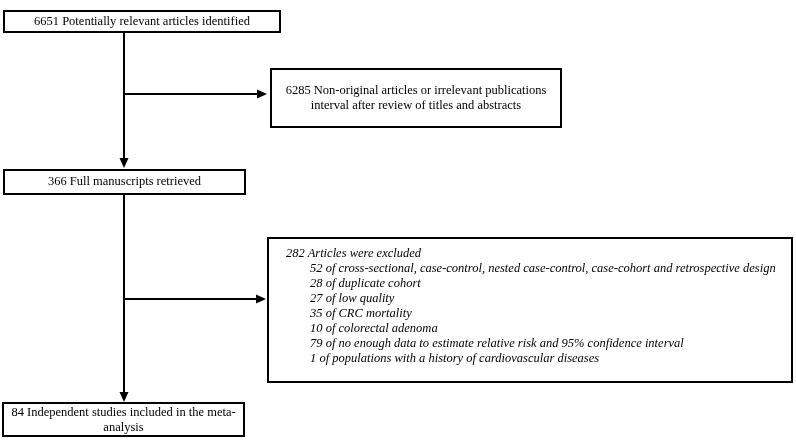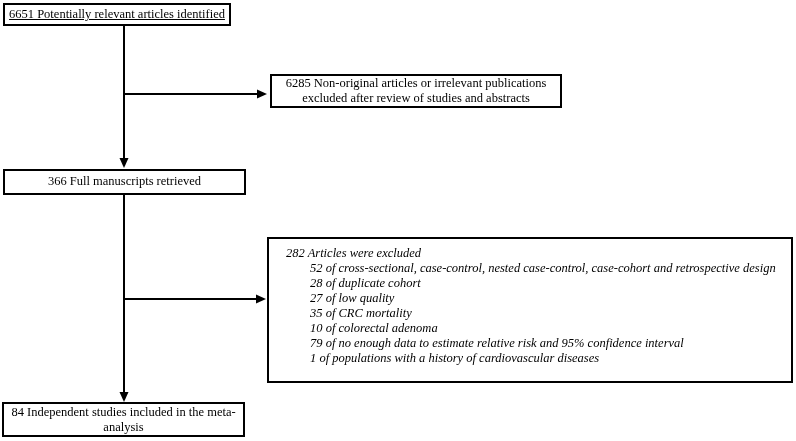--- a/index.html
+++ b/index.html
@@ -30,22 +30,22 @@
     box-sizing: border-box;
     border: 2px solid #000000;
     background: #ffffff;
     display: flex;
     flex-direction: column;
     align-items: center;
     justify-content: center;
     text-align: center;
     line-height: 15.5px;
   }
-  .box-identified   { left: 3px;   top: 3px;   width: 228px; height: 23px; text-decoration: underline; }
-  .box-screening    { left: 270px; top: 74px;  width: 292px; height: 34px; }
+  .box-identified   { left: 3px;   top: 10px;   width: 278px; height: 23px; }
+  .box-screening    { left: 270px; top: 68px;  width: 292px; height: 60px; }
   .box-retrieved    { left: 3px;   top: 169px; width: 243px; height: 26px; justify-content: center; }
   .box-excluded {
     left: 267px; top: 237px; width: 526px; height: 146px;
     align-items: flex-start;
     justify-content: flex-start;
     text-align: left;
     padding: 7px 8px 0 17px;
     line-height: 15px;
     font-style: italic;
   }
@@ -71,21 +71,21 @@
     <path d="M124 299 L256 299" stroke="#000000" stroke-width="2" fill="none"></path>
     <polygon points="266,299 256,294.5 256,303.5" fill="#000000"></polygon>
   </svg>
 
   <div class="box box-identified">
     <div>6651 Potentially relevant articles identified</div>
   </div>
 
   <div class="box box-screening">
     <div>6285 Non-original articles or irrelevant publications</div>
-    <div>excluded after review of studies and abstracts</div>
+    <div>interval after review of titles and abstracts</div>
   </div>
 
   <div class="box box-retrieved">
     <div>366 Full manuscripts retrieved</div>
   </div>
 
   <div class="box box-excluded">
     <div class="excluded-title">282 Articles were excluded</div>
     <div class="excluded-item">52 of cross-sectional, case-control, nested case-control, case-cohort and retrospective design</div>
     <div class="excluded-item">28 of duplicate cohort</div>

